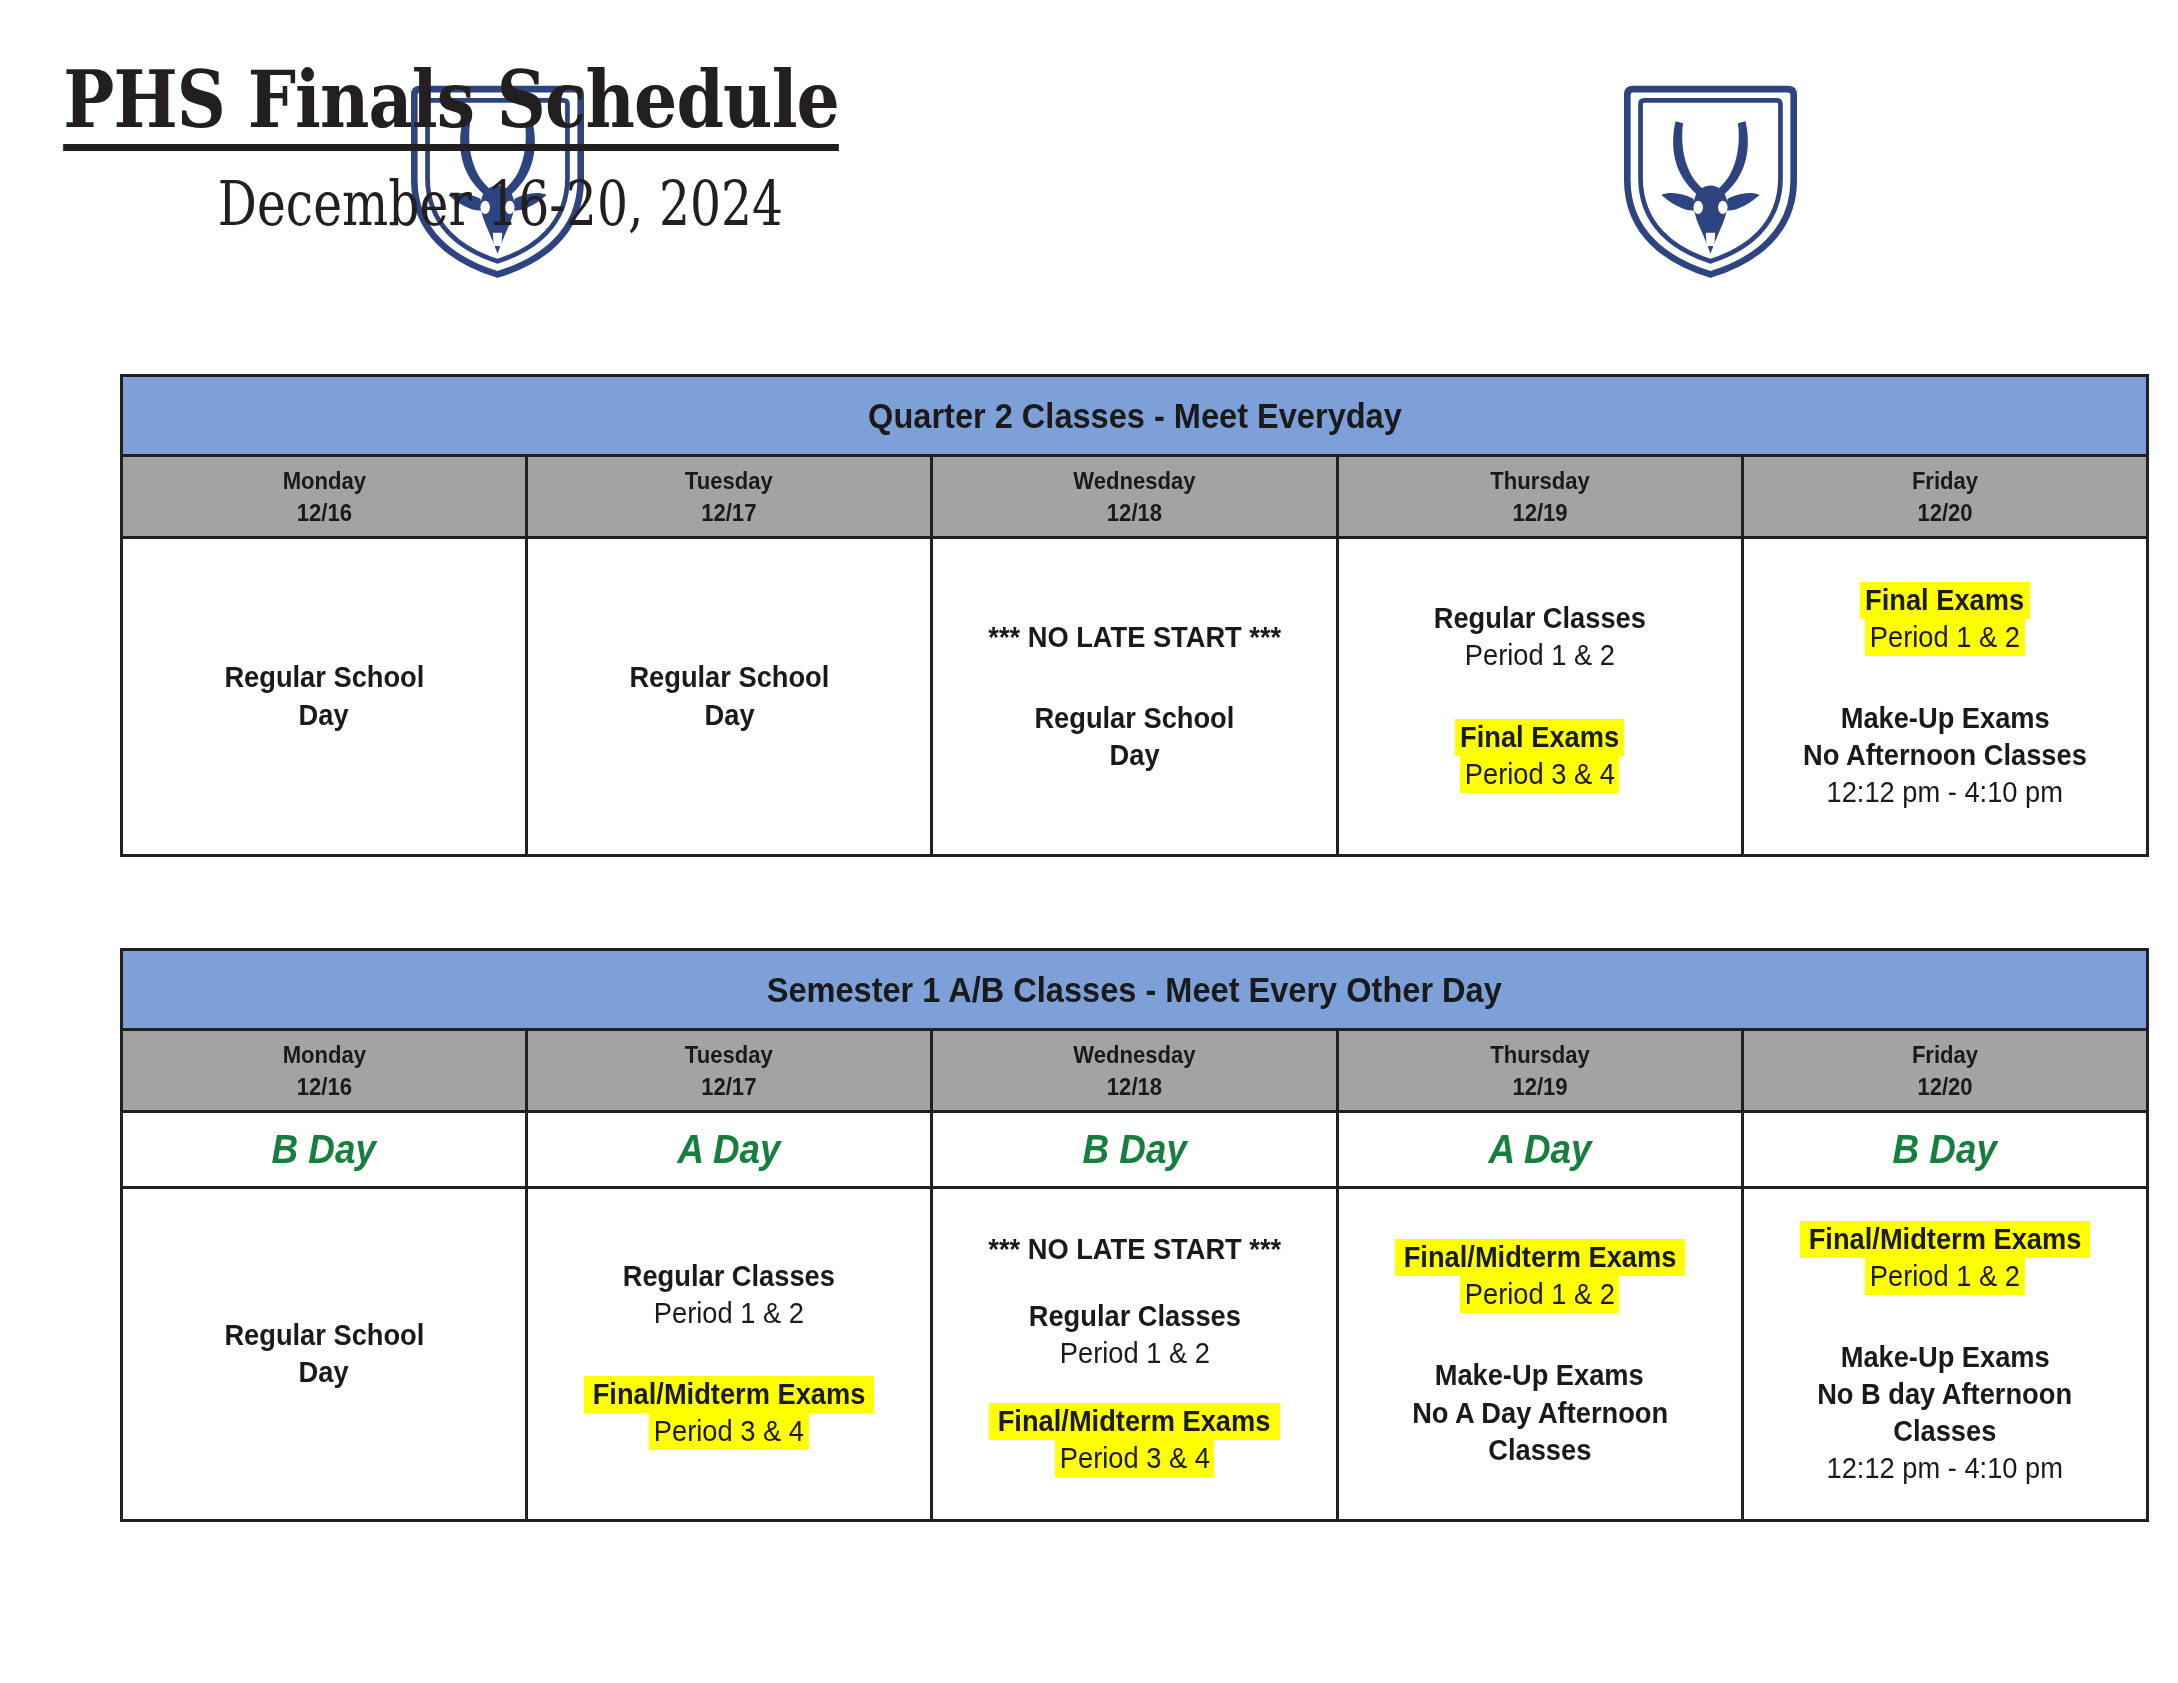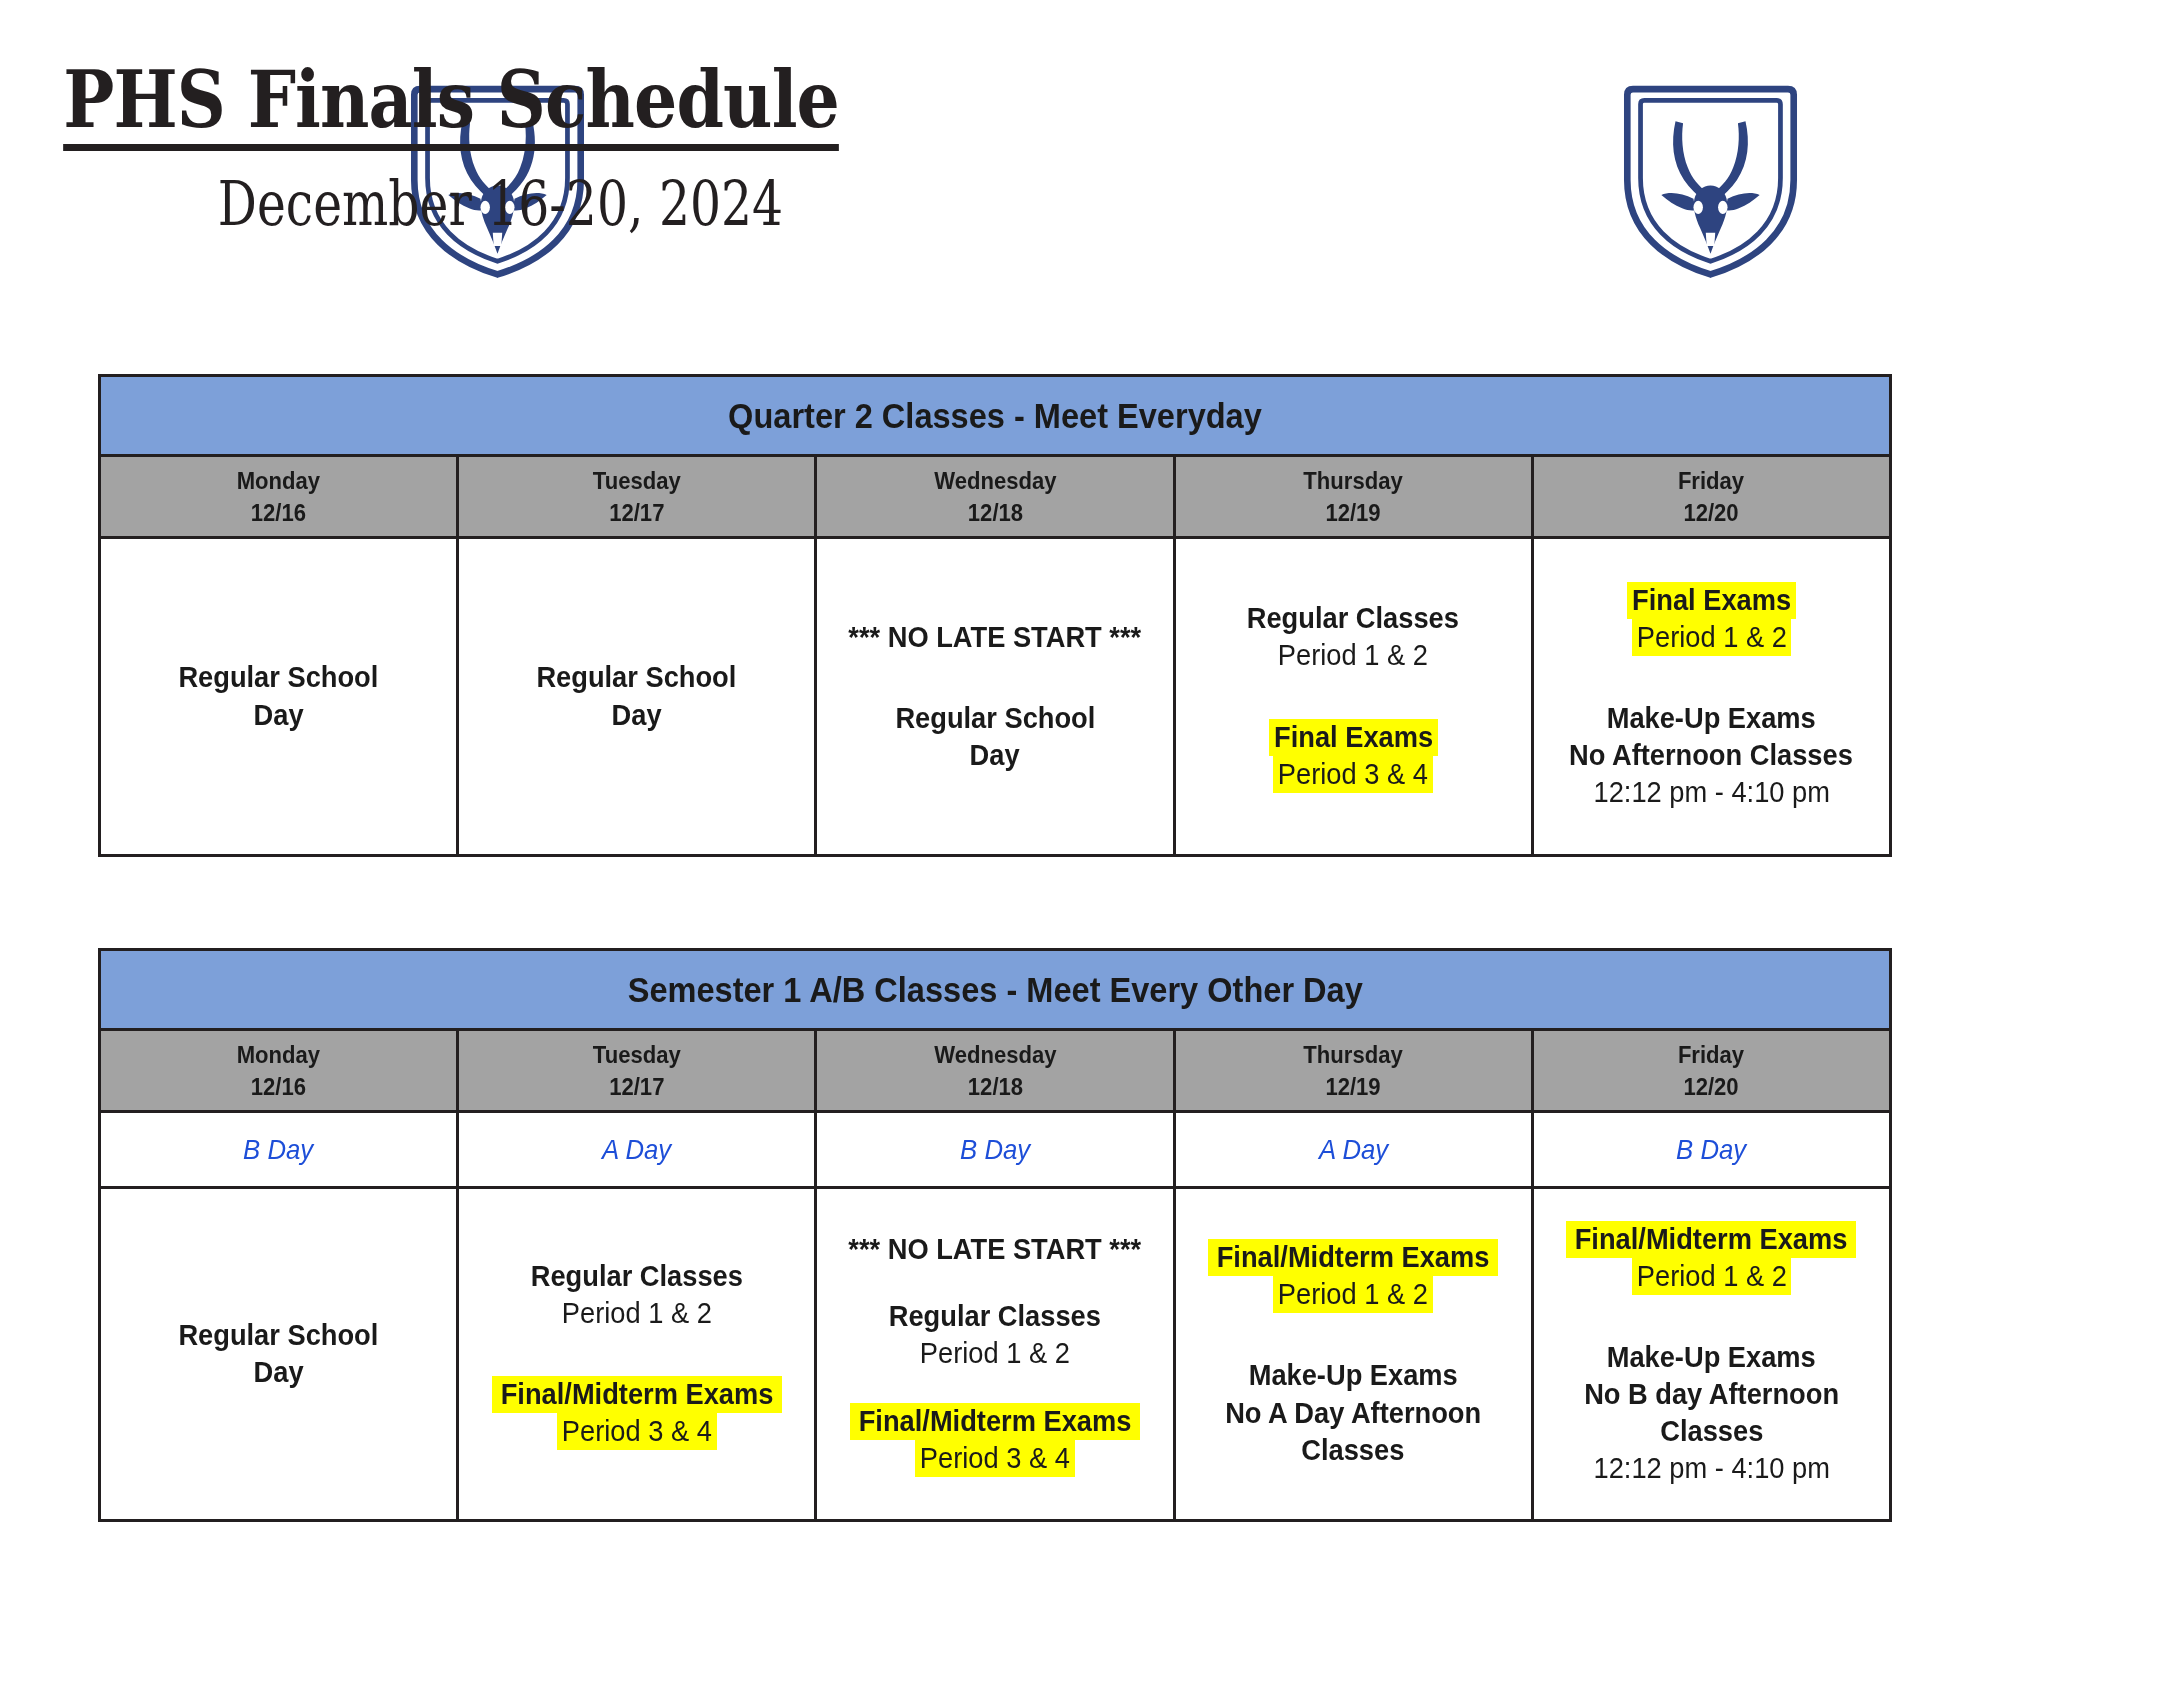--- a/index.html
+++ b/index.html
@@ -55,22 +55,22 @@
     font-family: "DejaVu Serif", serif;
     font-size: 61px;
     line-height: 1.0;
     color: #231f20;
     transform: scaleX(0.80);
   }
 
   
   .sched-table {
     position: absolute;
-    left: 98px;
-    width: 1794px;
+    left: 120px;
+    width: 2029px;
     border-collapse: collapse;
     table-layout: fixed;
   }
   #table-q2 { top: 374px; }
   #table-sem1 { top: 948px; }
 
   .sched-table td, .sched-table th {
     border: 3px solid #231f20;
     padding: 0;
     text-align: center;
@@ -92,24 +92,24 @@
     height: 79px;
     font-size: 24px;
     font-weight: bold;
     line-height: 1.30;
     color: #1a1a1a;
   }
   .day-head span { display: inline-block; transform: scaleX(0.92); }
 
   .ab-row td {
     height: 73px;
-    font-size: 28px;
-    font-weight: normal;
+    font-size: 40px;
+    font-weight: bold;
     font-style: italic;
-    color: #1d4ed8;
+    color: #15803d;
   }
   .ab-row td span { display: inline-block; transform: scaleX(0.92); }
 
   .body-row td {
     height: 287px;
     background: #ffffff;
     padding: 14px 6px;
   }
   #table-sem1 .body-row td { height: 302px; }
 

